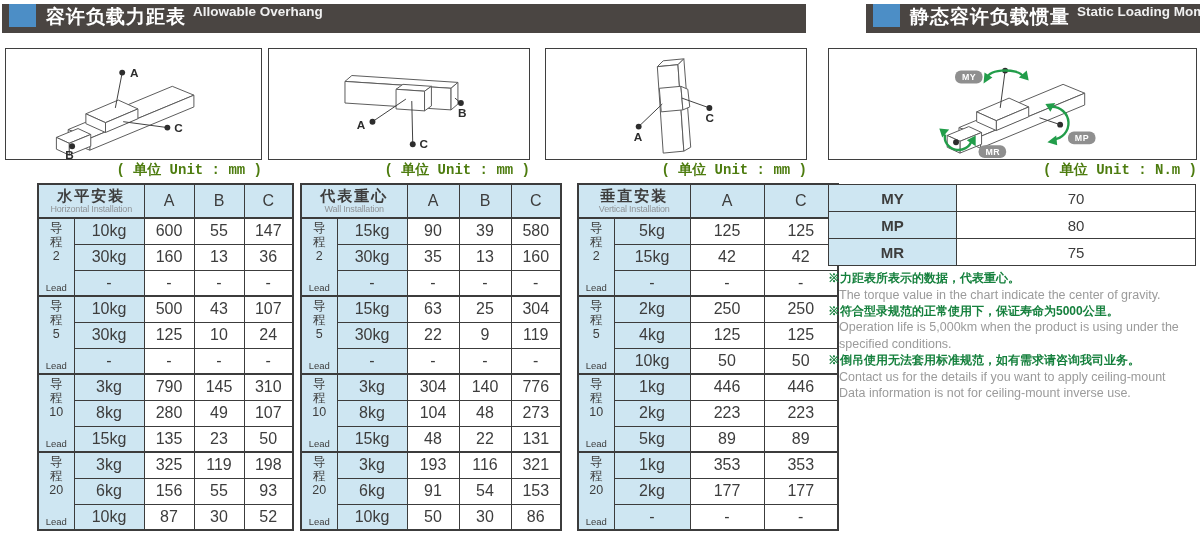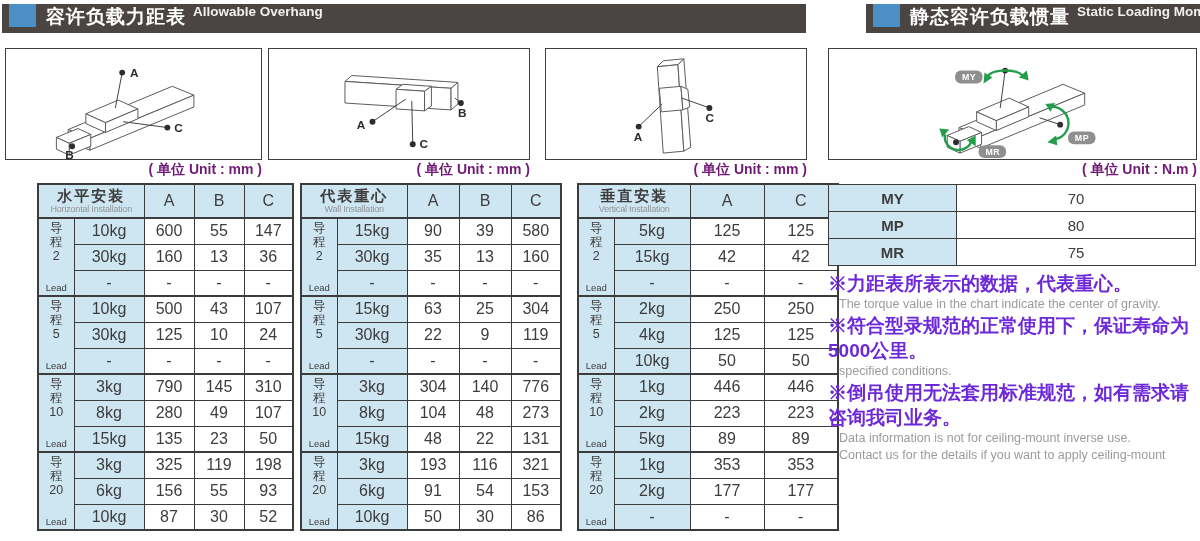--- a/index.html
+++ b/index.html
@@ -27,21 +27,21 @@
   .ldr { stroke:#3e3e3e; stroke-width:1; fill:none; }
   .dot { fill:#2d2d2d; }
   .ptl { font:700 12px "Liberation Sans", sans-serif; fill:#2d2d2d; }
   .grn { stroke:#229d4a; stroke-width:2.4; fill:none; }
   .grnf{ fill:#229d4a; }
   .badge { fill:#8f8f8f; }
   .badge-t { font:700 9px "Liberation Sans", sans-serif; fill:#fff; letter-spacing:.5px; }
 
   
   .unit { position:absolute; top:161px; height:20px; font-size:14px; font-weight:700;
-          color:#701a75; text-align:right; white-space:nowrap; }
+          color:#4d7c0f; text-align:right; white-space:nowrap;font-family:Liberation Mono, monospace; }
   .u1 { left:5px;   width:257px; }
   .u2 { left:268px; width:262px; }
   .u3 { left:545px; width:262px; }
   .u4 { left:828px; width:369px; }
 
   
   .tbl-host { position:absolute; top:183px;padding-left:32px; }
   .t1 { left:5px; } .t2 { left:268px; } .t3 { left:545px; }
   table.spec { border-collapse:collapse; table-layout:fixed; border:2px solid #3c3c3c; }
   .spec th, .spec td { border:1px solid #3c3c3c; text-align:center; vertical-align:middle;
@@ -60,21 +60,21 @@
   td.val  { background:#fff;    font-size:16px; }
 
   
   .moment { position:absolute; left:828px; top:184px; border-collapse:collapse; border:1px solid #3c3c3c; }
   .moment td { border:1px solid #3c3c3c; height:27px; text-align:center; color:#3d3d3d; }
   .moment .mlabel { width:128px; background:#cee6f2; font-weight:700; font-size:15px; }
   .moment .mval   { width:239px; font-size:15px;margin-top:33px; }
 
   
   .notes { position:absolute; left:828px; top:271px; width:372px; }
-  .note-zh { color:#6d28d9; font-size:19px; font-weight:700; line-height:1.32; }
+  .note-zh { color:#15803d; font-size:12px; font-weight:700; line-height:1.32; }
   .note-en { color:#9b9b9b; font-size:12.5px; line-height:1.34; padding-left:11px; }
 </style>
 </head>
 <body>
 
 <div class="page">
 
   <div class="bar bar-left">
     <span class="bar-sq"></span>
     <span class="bar-zh">容许负载力距表</span>
@@ -565,19 +565,20 @@
         <td class="mlabel">MR</td>
         <td class="mval">75</td>
       </tr>
     </tbody>
   </table>
 
   <div class="notes">
     <div class="note-zh">※力距表所表示的数据，代表重心。</div>
     <div class="note-en">The torque value in the chart indicate the center of gravity.</div>
     <div class="note-zh">※符合型录规范的正常使用下，保证寿命为5000公里。</div>
+    <div class="note-en">Operation life is 5,000km when the product is using under the</div>
     <div class="note-en"> specified conditions.</div>
     <div class="note-zh">※倒吊使用无法套用标准规范，如有需求请咨询我司业务。</div>
+    <div class="note-en"> Contact us for the details if you want to apply ceiling-mount</div>
     <div class="note-en">Data information is not for ceiling-mount inverse use.</div>
-    <div class="note-en"> Contact us for the details if you want to apply ceiling-mount</div>
   </div>
 
 </div>
 
 </body></html>

